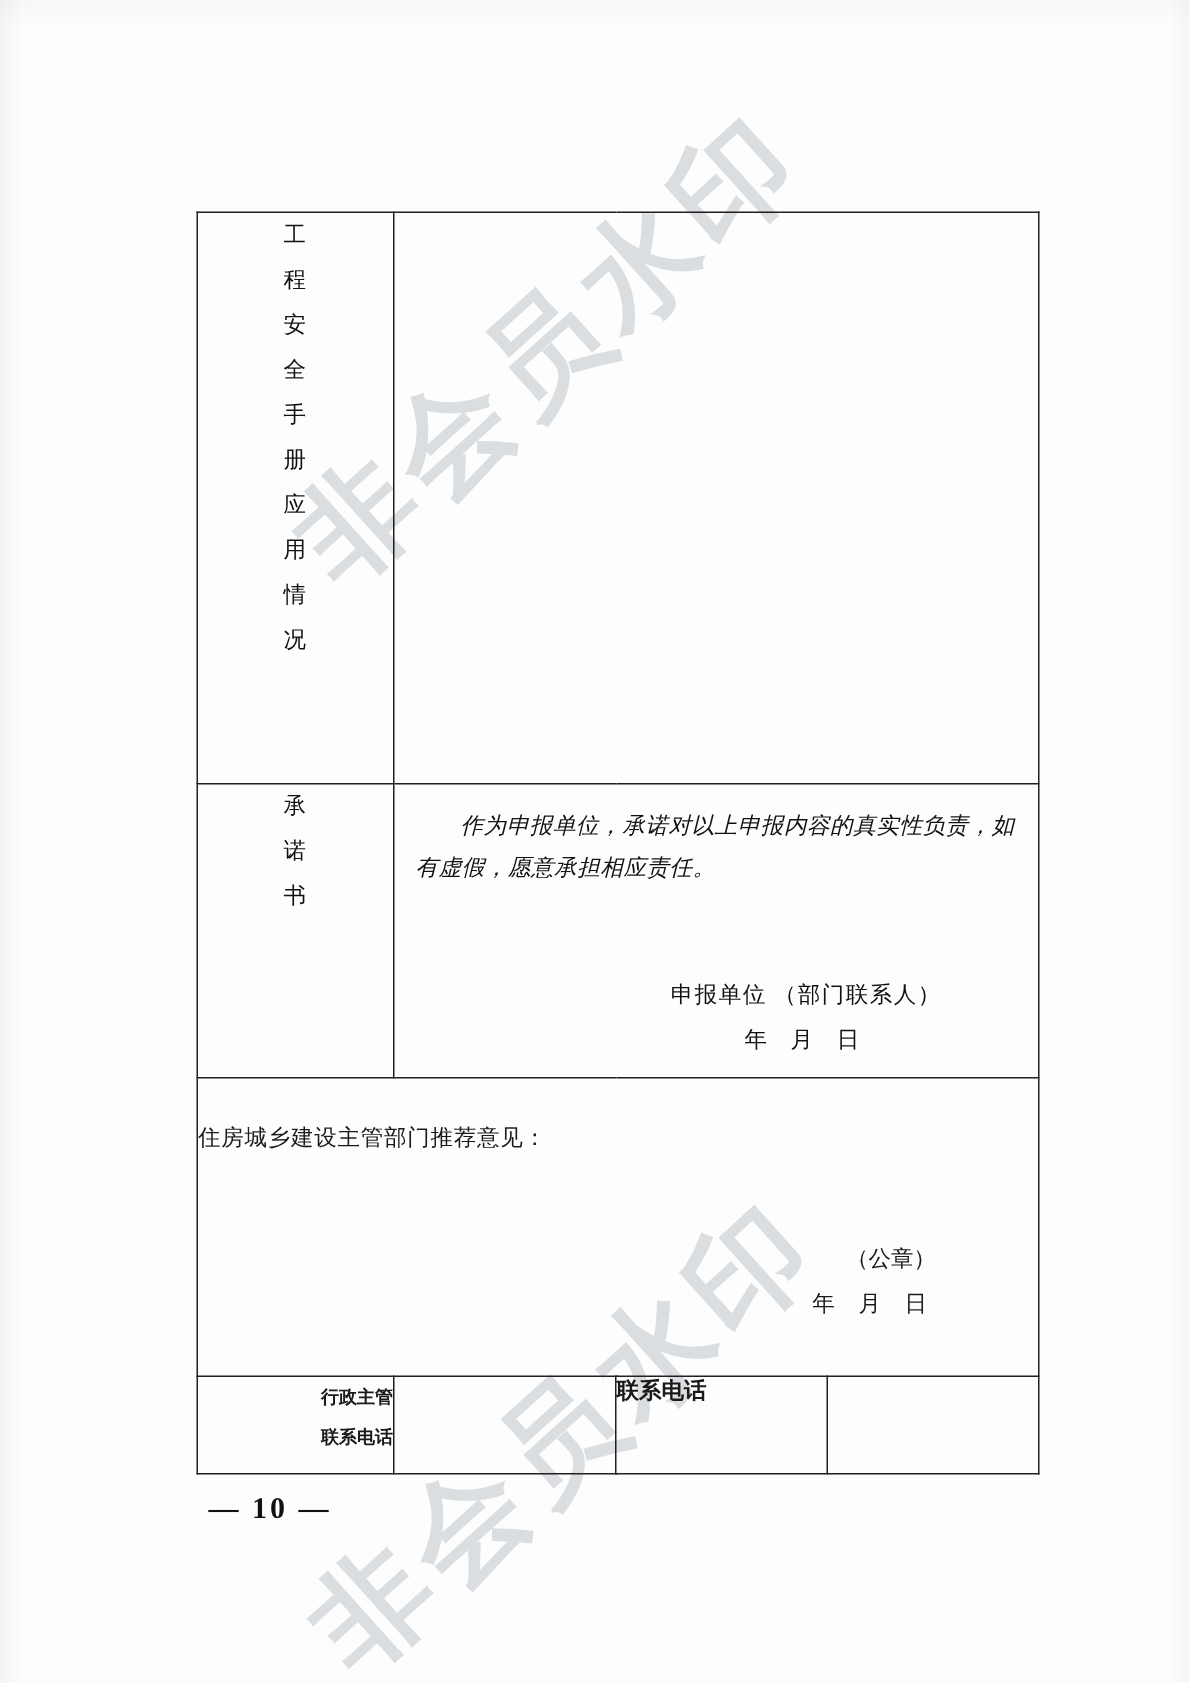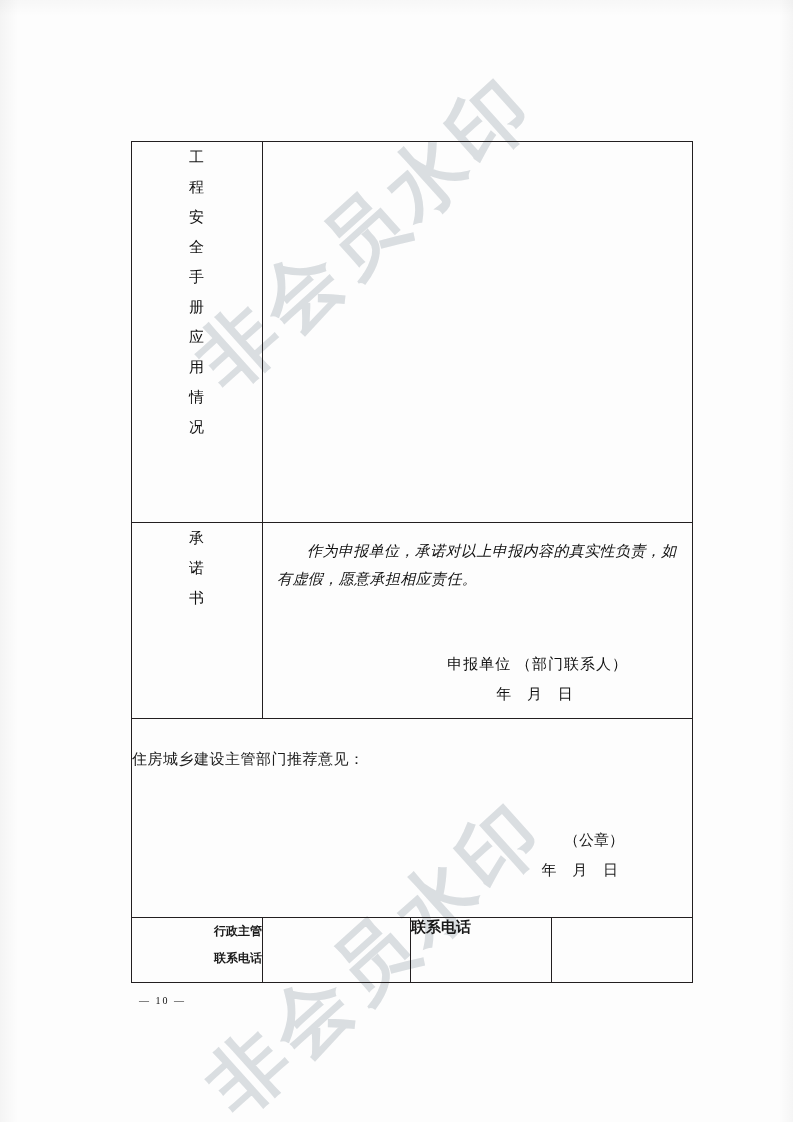--- a/index.html
+++ b/index.html
@@ -170,24 +170,25 @@
   }
   .phone-value {
     width: 140px;
   }
 
   
   #page-number {
     position: absolute;
     left: 139px;
     top: 995px;
-    font-size: 10px;
+    font-size: 20px;
     letter-spacing: 2px;
     z-index: 7;
     color: #111;
+    font-weight: bold;
   }
 </style>
 </head>
 <body>
 
 <div id="page">
 
   <div class="watermark wm1">非会员水印</div>
   <div class="watermark wm2">非会员水印</div>
 

